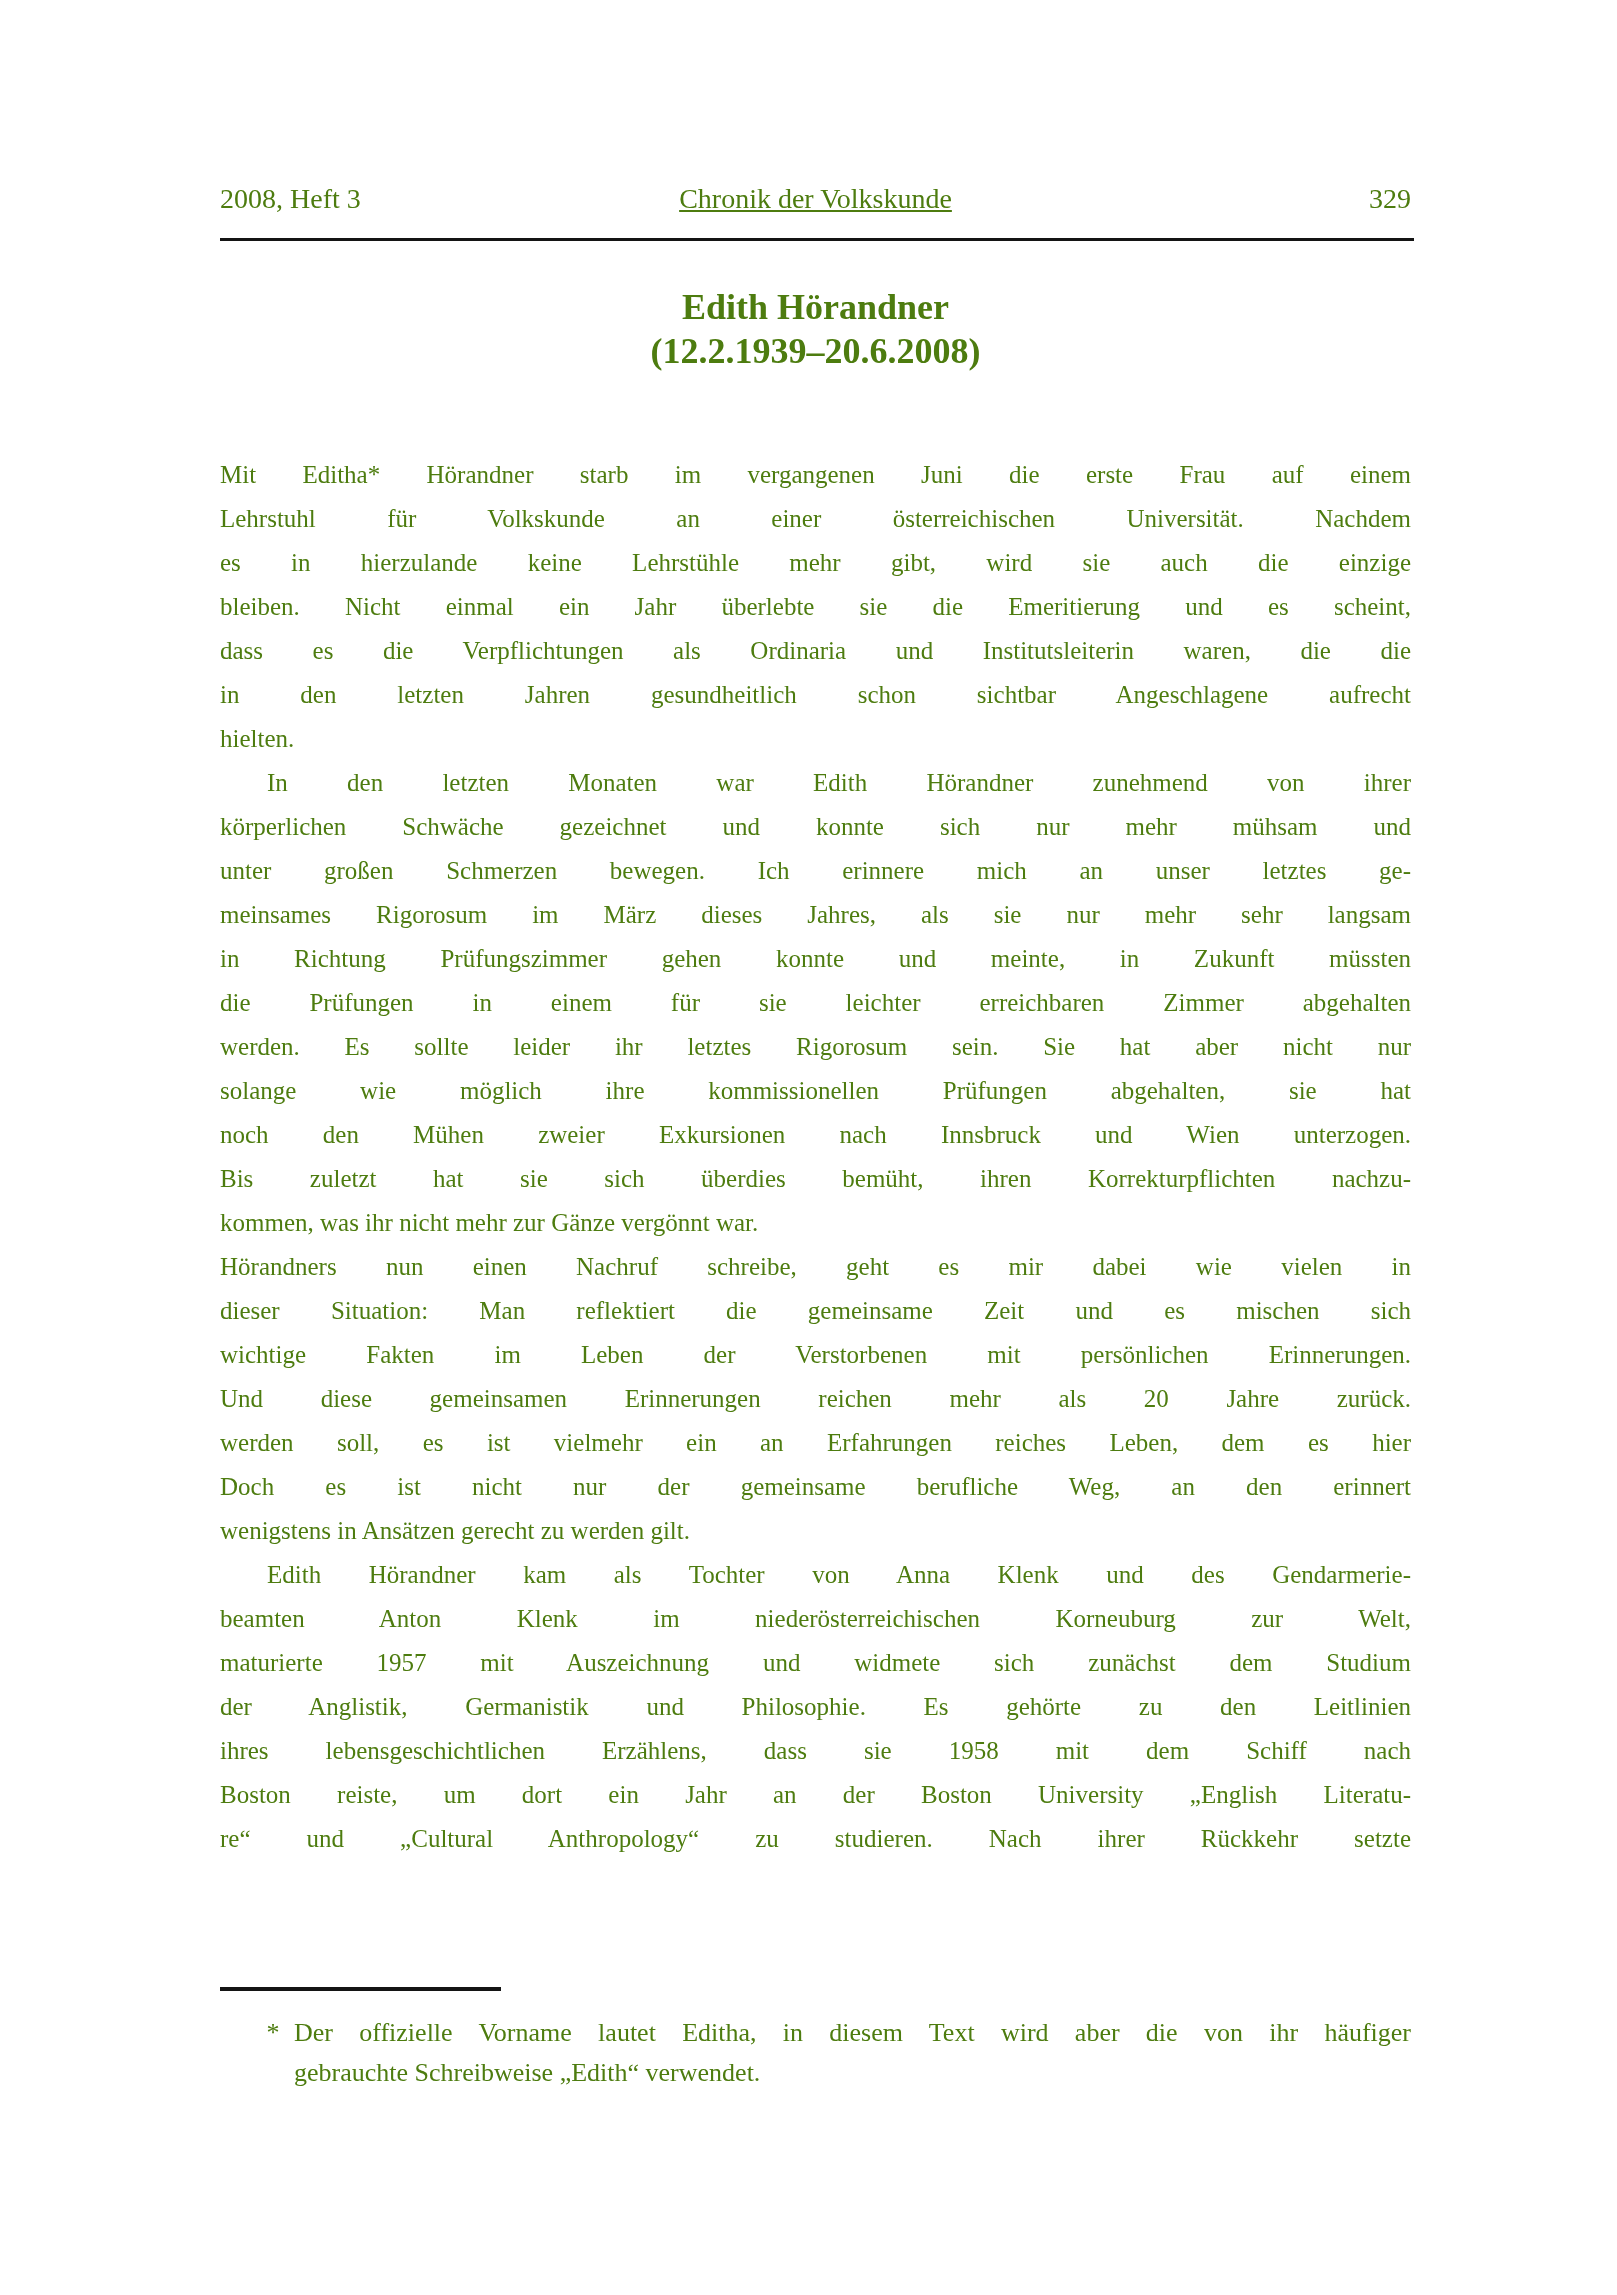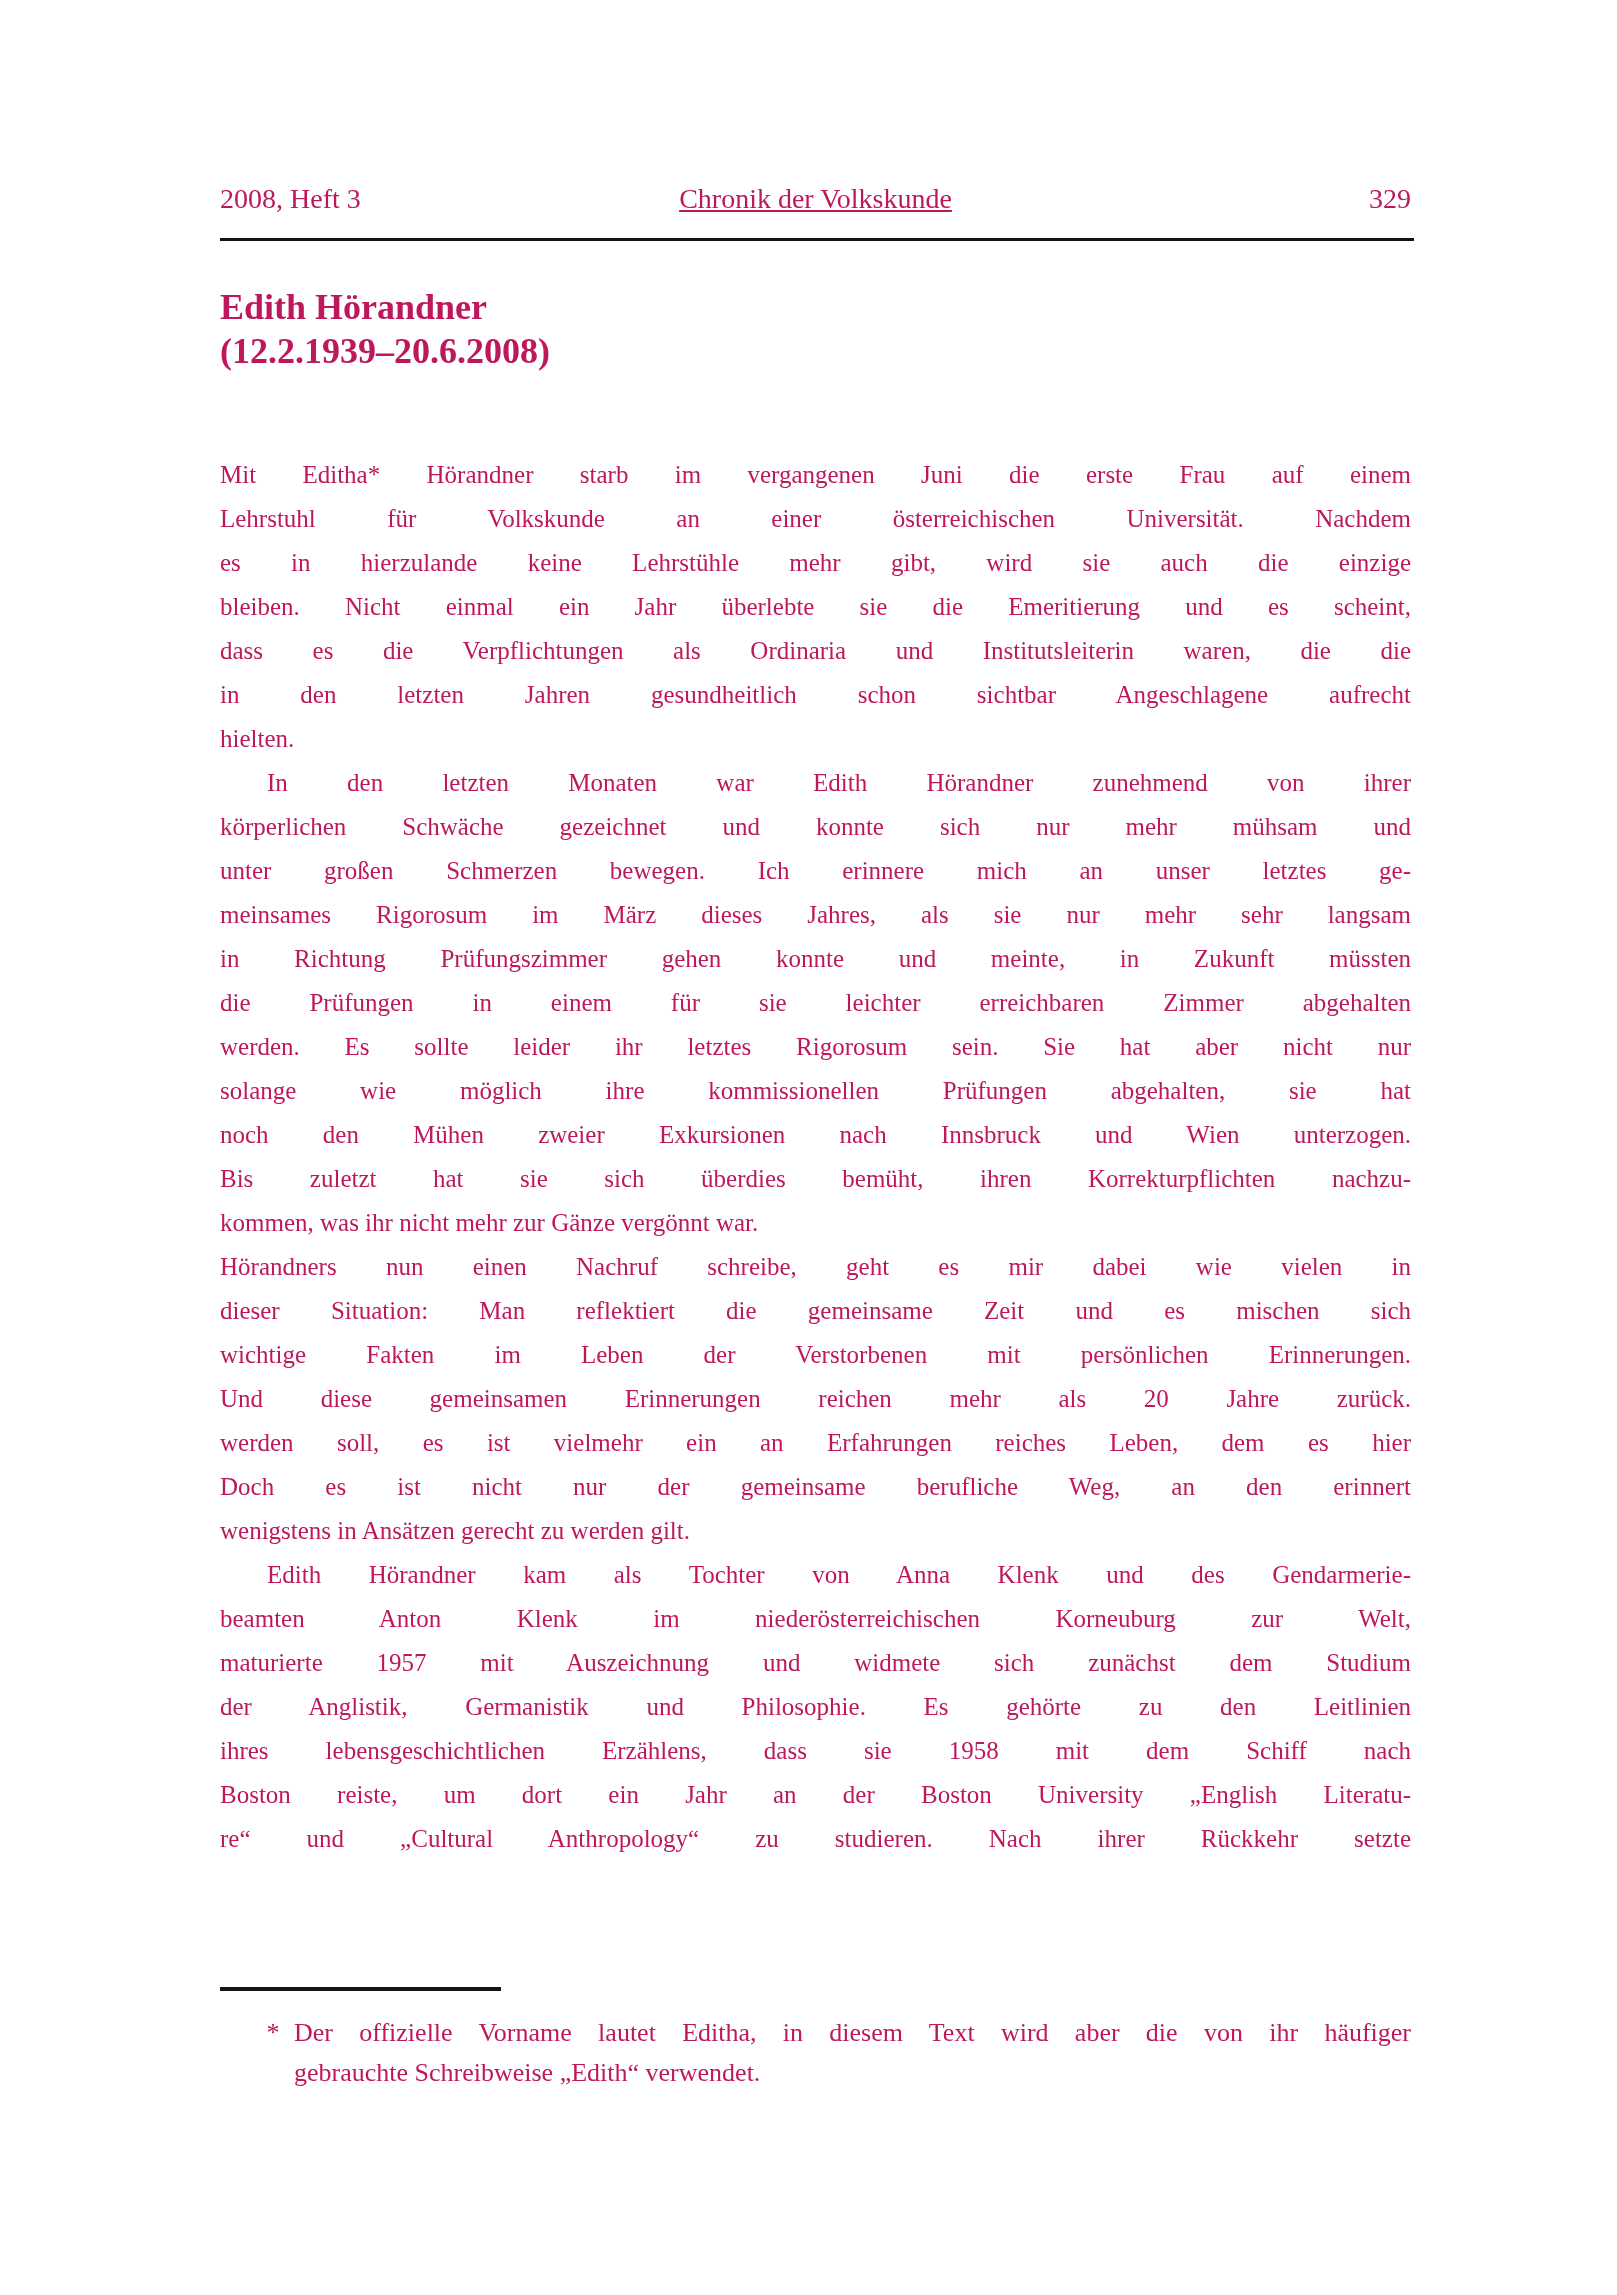--- a/index.html
+++ b/index.html
@@ -2,21 +2,21 @@
 <html style="font-size:13px"><head>
 <meta charset="utf-8">
 <style>
   html, body { margin: 0; padding: 0; background: #e8e8e8; }
   .page {
     position: relative;
     width: 1617px;
     height: 2295px;
     background: #ffffff;
     font-family: "Liberation Serif", "DejaVu Serif", serif;
-    color: #be185d;
+    color: #4d7c0f;
     overflow: hidden;
   }
   
   .header {
     position: absolute;
     left: 220px;
     width: 1191px;
     top: 183px;
     display: grid;
     grid-template-columns: 1fr auto 1fr;
@@ -34,20 +34,21 @@
     top: 238px;
     height: 3.2px;
     background: #141414;
   }
   
   .title-block {
     position: absolute;
     left: 220px;
     width: 1191px;
     top: 285px;
+    text-align: center;
     font-weight: bold;
     font-size: 36px;
     line-height: 44px;
   }
   
   .body {
     position: absolute;
     left: 220px;
     width: 1191px;
     top: 453px;

